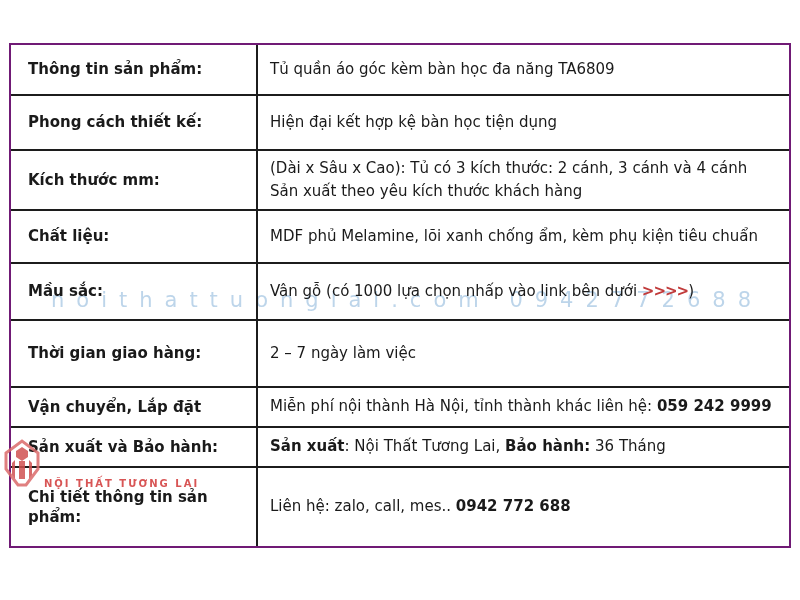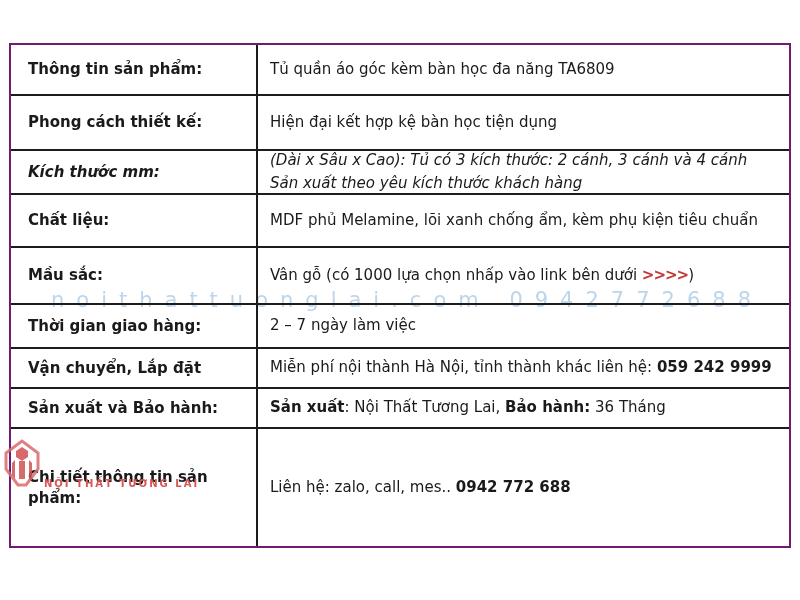--- a/index.html
+++ b/index.html
@@ -30,22 +30,22 @@
     font-weight:bold;font-size:15px;line-height:1.35;
   }
   .cell-value{
     flex:1 1 auto;display:flex;align-items:center;box-sizing:border-box;
     padding:4px 14px 4px 12px;font-size:15px;line-height:1.55;
   }
   .cell-value .inner{display:inline;}
   .bold{font-weight:bold;}
   .arrows{font-weight:bold;letter-spacing:-1px;}
 
-  .h1{height:51px;} .h2{height:55px;} .h3{height:44px;font-style:italic;} .h4{height:53px;}
-  .h5{height:57px;} .h6{height:44px;} .h7{height:40px;} .h8{height:40px;}
+  .h1{height:51px;} .h2{height:55px;} .h3{height:60px;} .h4{height:53px;}
+  .h5{height:57px;} .h6{height:67px;} .h7{height:40px;} .h8{height:40px;}
 
   
   .brand{
     position:absolute;left:0;top:437px;width:800px;z-index:3;
     display:flex;flex-direction:row;align-items:flex-end;pointer-events:none;
   }
   .brand-glyph{width:44px;height:52px;opacity:.85;}
   .brand-name{
     margin-top:1px;font-size:10px;font-weight:bold;letter-spacing:2px;
     color:#d85555;white-space:nowrap;

